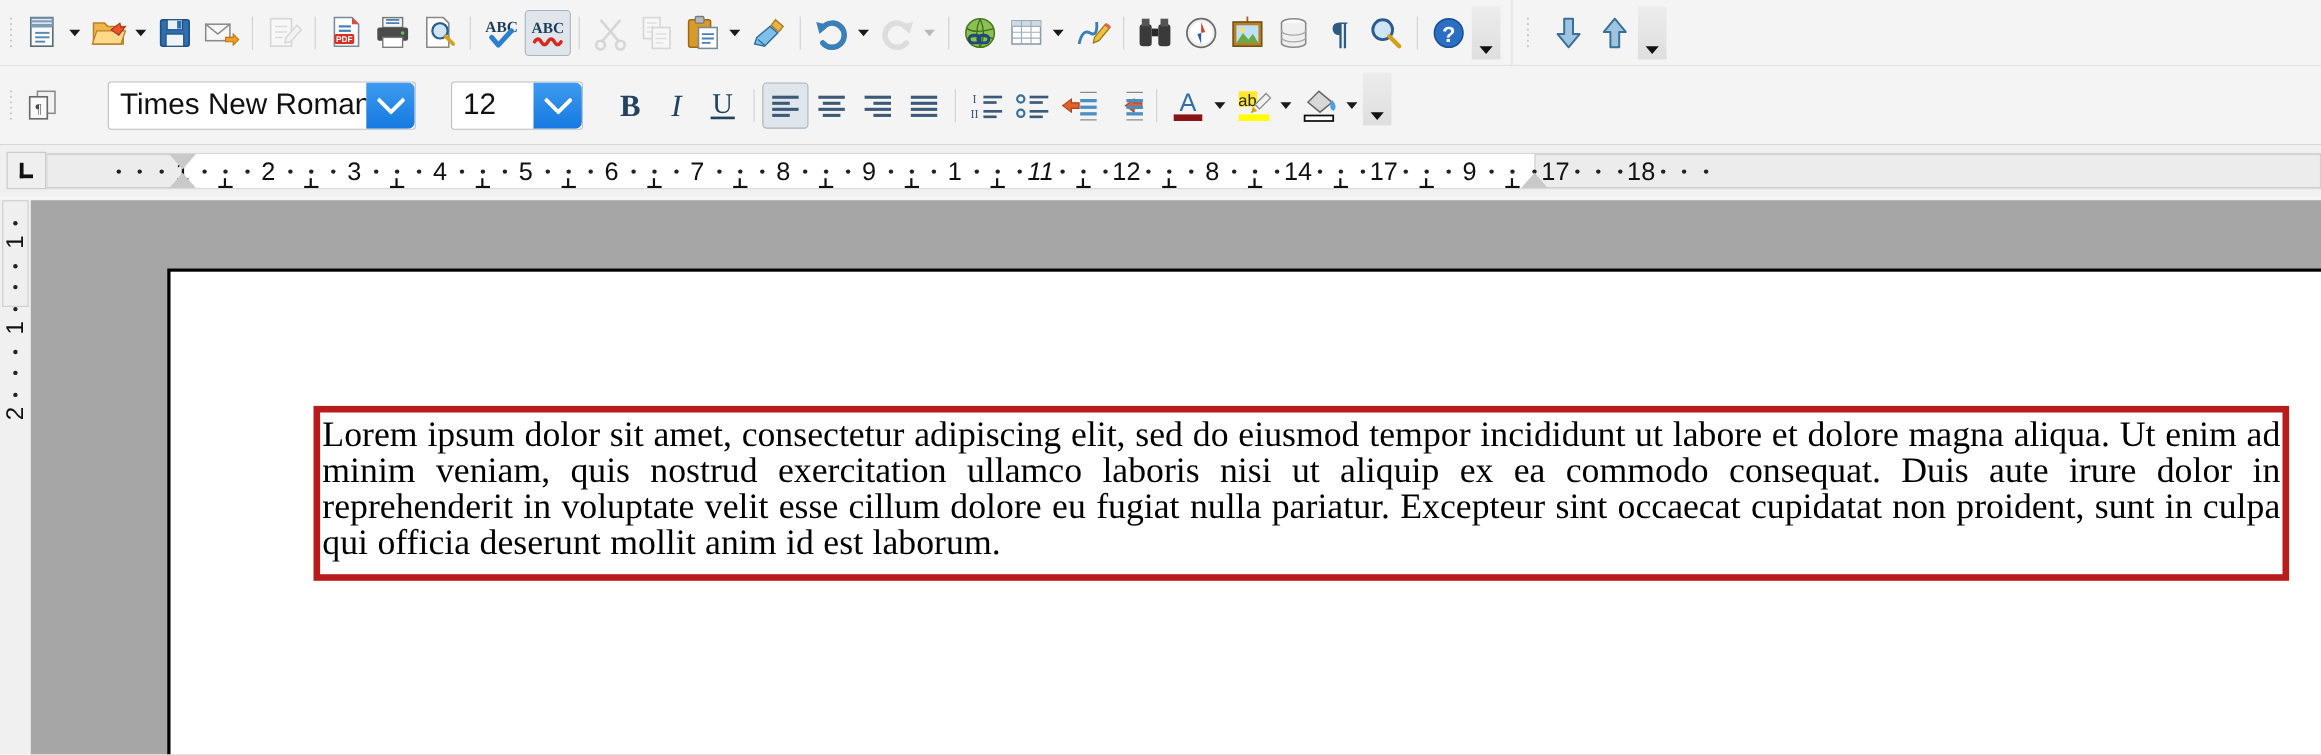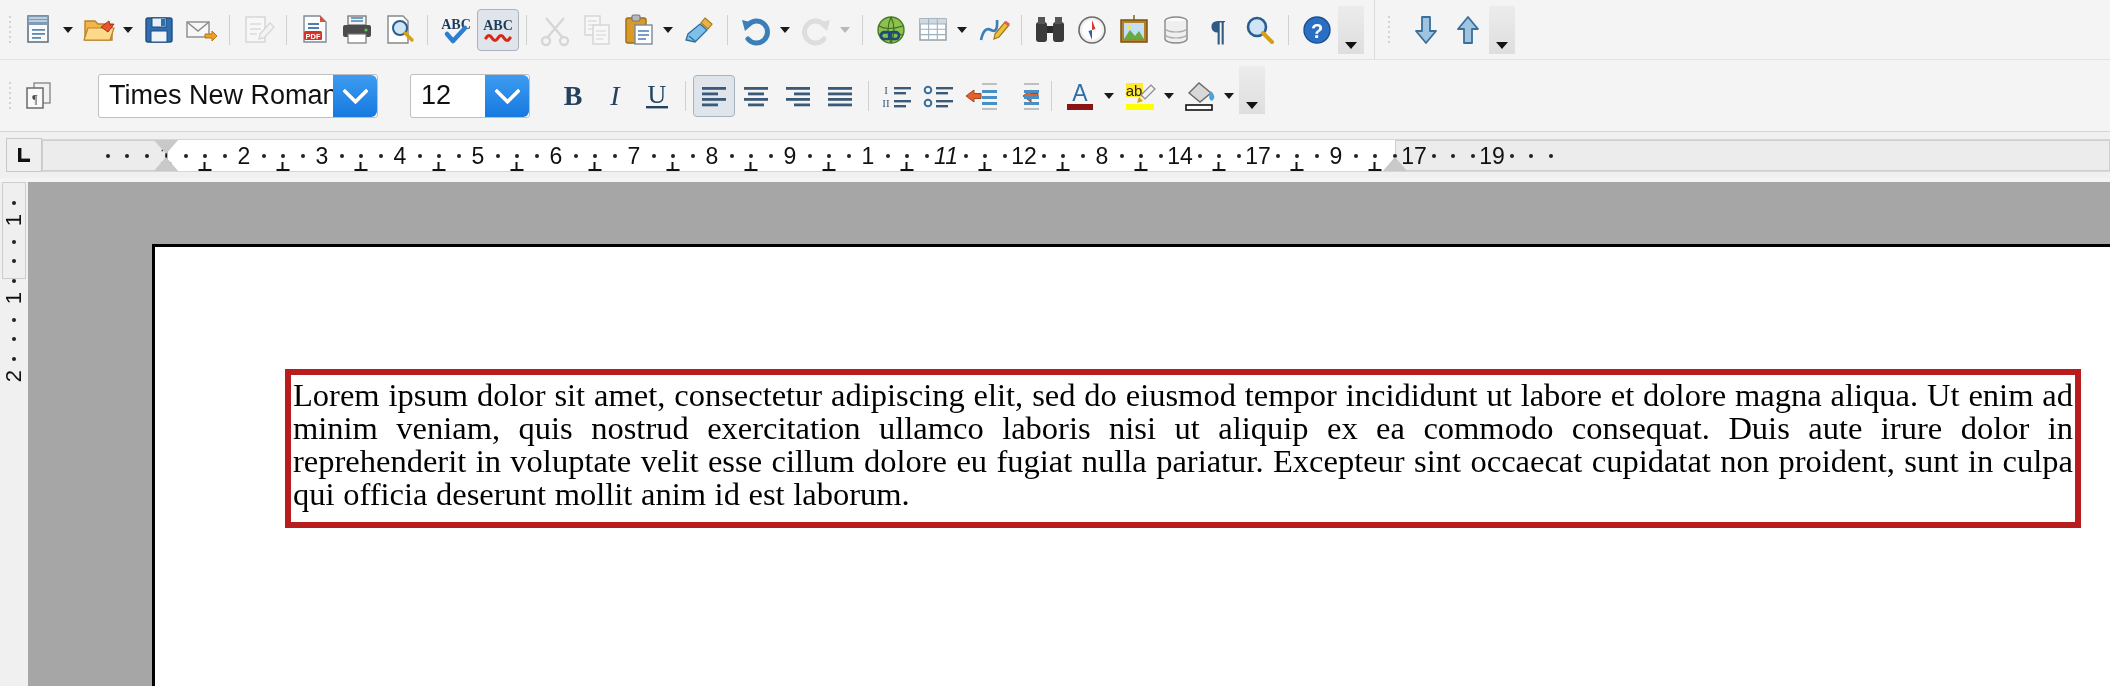--- a/index.html
+++ b/index.html
@@ -643,21 +643,21 @@
         <div class="r-num" style="left: 670px;">8</div>
         <div class="r-num" style="left: 748px;">9</div>
         <div class="r-num" style="left: 826px;">1</div>
         <div class="r-num" style="left: 904px; font-style: italic;">11</div>
         <div class="r-num" style="left: 982px;">12</div>
         <div class="r-num" style="left: 1060px;">8</div>
         <div class="r-num" style="left: 1138px;">14</div>
         <div class="r-num" style="left: 1216px;">17</div>
         <div class="r-num" style="left: 1294px;">9</div>
         <div class="r-num" style="left: 1372px;">17</div>
-        <div class="r-num" style="left: 1450px;">19</div>
+        <div class="r-num" style="left: 1450px;">18</div>
         <div class="r-dot" style="left: 65.5px;"></div>
         <div class="r-dot" style="left: 85px;"></div>
         <div class="r-dot" style="left: 104.5px;"></div>
         <div class="r-dot" style="left: 143.5px;"></div>
         <div class="r-dot" style="left: 163px;"></div>
         <div class="r-dot" style="left: 182.5px;"></div>
         <div class="r-dot" style="left: 221.5px;"></div>
         <div class="r-dot" style="left: 241px;"></div>
         <div class="r-dot" style="left: 260.5px;"></div>
         <div class="r-dot" style="left: 299.5px;"></div>

